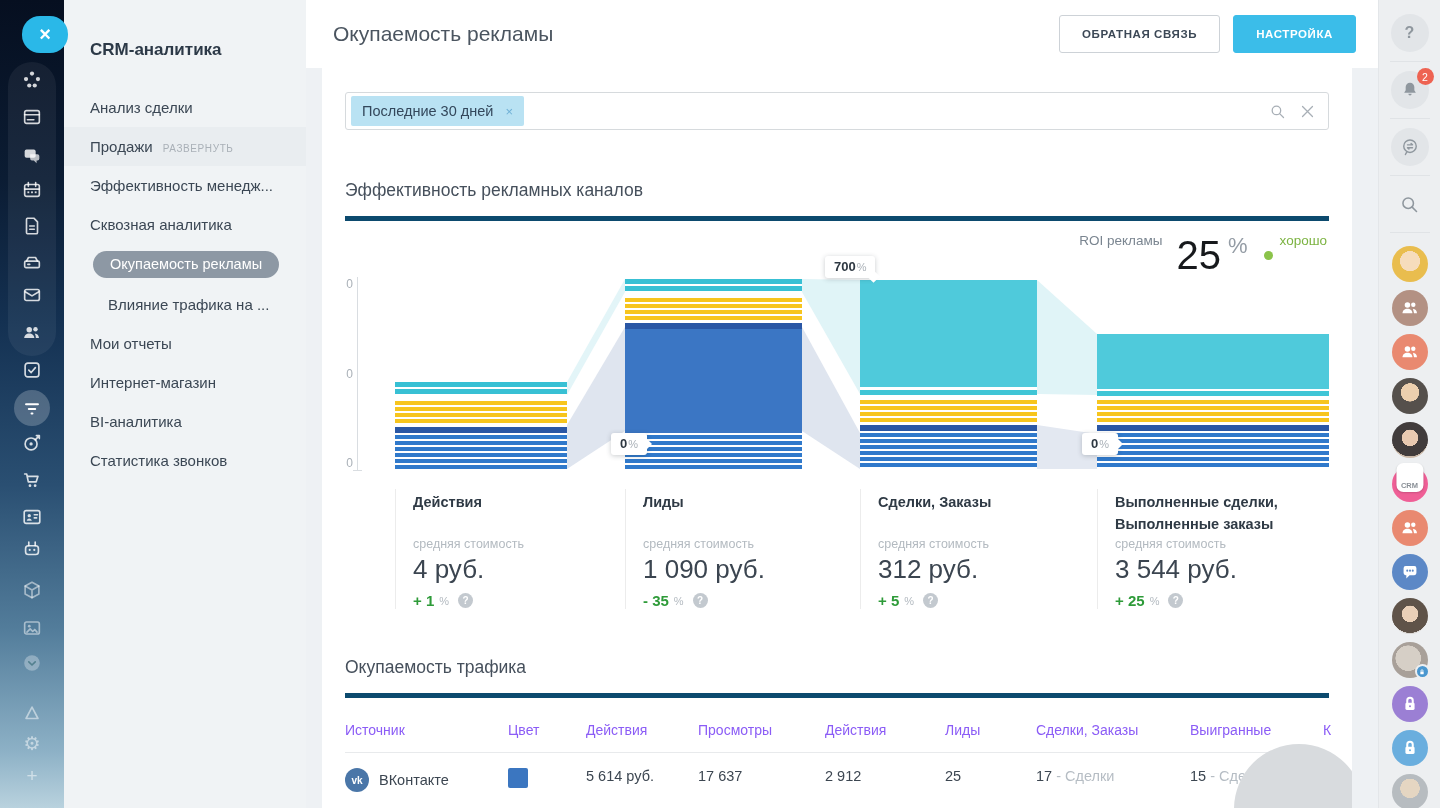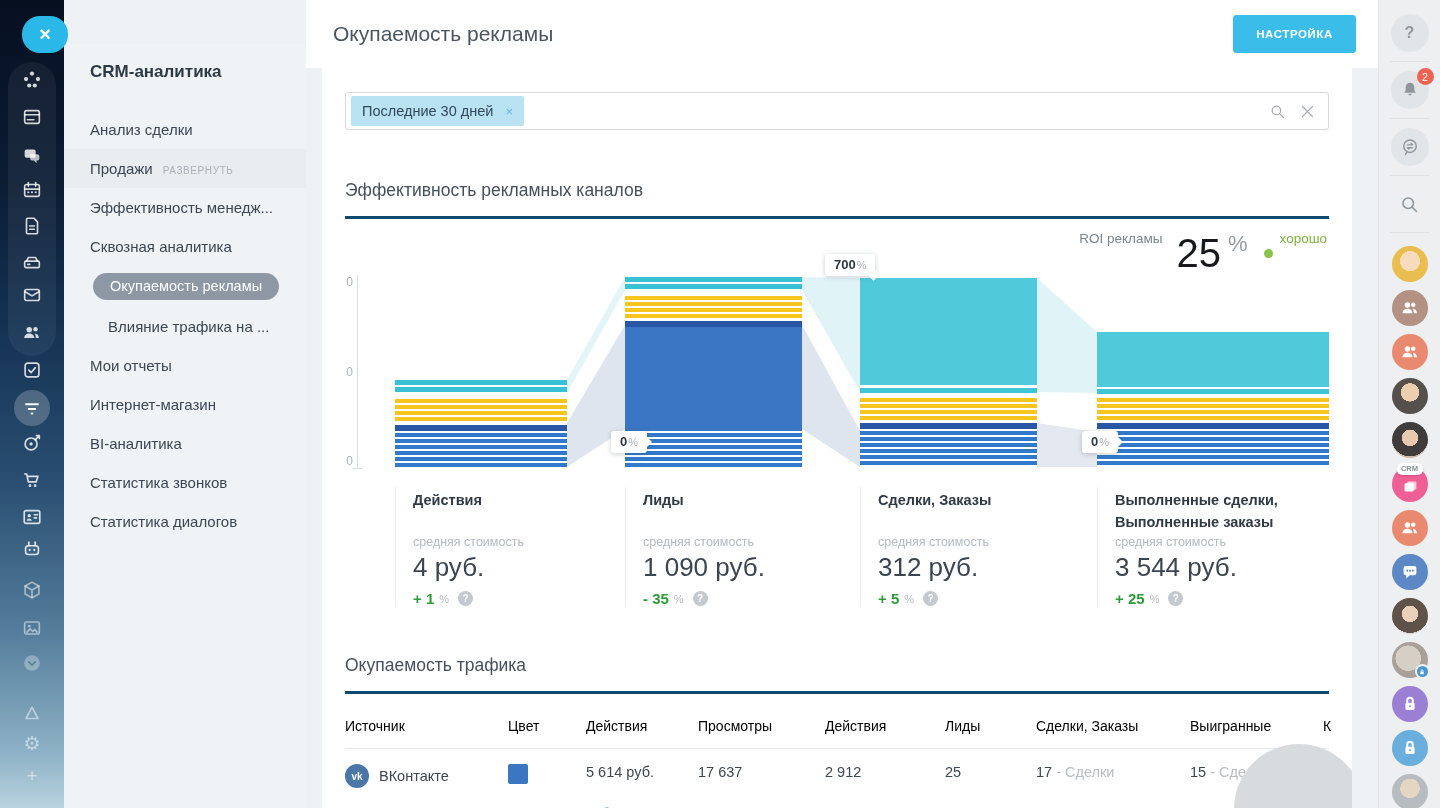--- a/index.html
+++ b/index.html
@@ -15,21 +15,21 @@
   .close-btn { position:absolute; left:22px; top:16px; width:46px; height:37px; border-radius:18px; background:#2ab8e8; color:#fff;
     display:flex; align-items:center; justify-content:center; font-size:20px; font-weight:bold; z-index:6; cursor:pointer; }
   .ricon { position:absolute; left:50%; transform:translateX(-50%); width:36px; height:36px; display:flex; align-items:center; justify-content:center;
     color:rgba(255,255,255,.82); }
   .ricon svg { width:22px; height:22px; stroke:currentColor; fill:none; stroke-width:1.8; stroke-linecap:round; stroke-linejoin:round; }
   .ricon.dim { color:rgba(255,255,255,.5); }
   .ricon.active { background:rgba(255,255,255,.22); border-radius:50%; color:#fff; }
   .ricon .glyph { font-size:19px; line-height:1; }
 
   
-  .menu { width:242px; flex:0 0 242px; background:#f0f3f5; padding-top:18px;margin-top:44px; }
+  .menu { width:242px; flex:0 0 242px; background:#f0f3f5; padding-top:40px; }
   .menu-title { font-size:17px; font-weight:bold; color:#2c3947; margin-left:26px; }
   .menu-list { margin-top:28px; }
   .mitem { padding:11px 10px 11px 26px; font-size:15px; color:#3b4754; cursor:pointer; }
   .mitem.hl { background:#e9edf0; }
   .mitem .suffix { font-size:10px; color:#a9b0b7; letter-spacing:.6px; margin-left:10px; }
   .mitem.sub { padding-left:44px; }
   .pill-wrap { padding:7px 0 7px 29px; }
   .pill { display:inline-block; background:#8d98a4; color:#fff; font-size:14.5px; padding:5px 17px 6px; border-radius:15px; cursor:pointer; }
 
   
@@ -42,21 +42,21 @@
 
   .card { position:absolute; top:68px; left:16px; right:26px; height:740px; background:#fff; padding:0 23px; overflow:hidden; }
 
   .filter { margin-top:24px; height:38px; border:1px solid #d6dadd; border-radius:3px; display:flex; align-items:center; padding:0 12px 0 5px; }
   .tag { background:#b9e2f3; color:#33475b; font-size:14.5px; padding:7px 11px; border-radius:2px; display:flex; align-items:center; cursor:pointer; }
   .tag .x { color:#6fb0d6; margin-left:12px; font-size:13px; }
   .filter .spacer { flex:1 1 auto; }
   .ficon { color:#a8afb6; display:flex; align-items:center; margin-left:13px; cursor:pointer; }
   .ficon svg { width:17px; height:17px; stroke:currentColor; fill:none; stroke-width:1.8; stroke-linecap:round; }
 
-  .sec-title { margin-top:50px; font-size:17.5px; color:#46505c; padding-bottom:15px; border-bottom:3px solid #0c4a6e; }
+  .sec-title { margin-top:50px; font-size:17.5px; color:#46505c; padding-bottom:15px; border-bottom:5px solid #0c4a6e; }
   .sec-title.second { margin-top:22px; }
 
   
   .chart { position:relative; margin-top:26px; height:238px; }
   .connectors { position:absolute; left:0; top:0; }
   .axis { position:absolute; left:12px; top:30px; width:1px; height:194px; background:#d9dde1; }
   .axis:after { content:""; position:absolute; left:-4px; bottom:0; width:9px; height:1px; background:#d9dde1; }
   .ytick { position:absolute; left:-6px; width:14px; text-align:right; font-size:12px; color:#aab1b8; }
   .col { position:absolute; }
   .seg { width:100%; }
@@ -86,21 +86,21 @@
   .stat-value { font-size:26px; color:#3b4550; margin-top:3px; }
   .stat-change { margin-top:7px; display:flex; align-items:center; }
   .chg { font-size:15px; font-weight:bold; color:#2e9b39; }
   .chg-pct { font-size:11px; color:#b3bac0; margin-left:5px; }
   .qmark { width:15px; height:15px; border-radius:50%; background:#c3c9cf; color:#fff; font-size:10px; font-weight:bold;
     display:inline-flex; align-items:center; justify-content:center; margin-left:9px; }
 
   
   .ttable { width:100%; }
   .thead, .trow { display:grid; grid-template-columns:156px 85px 112px 127px 120px 91px 154px 133px 60px; align-items:start; }
-  .thead { padding:24px 0 14px; border-bottom:1px solid #e8eaec; font-size:14px; color:#000000; }
+  .thead { padding:24px 0 14px; border-bottom:1px solid #e8eaec; font-size:14px; color:#8b5cf6; }
   .trow { padding:15px 0; font-size:14.5px; color:#3c4651; }
   .src { display:flex; align-items:center; }
   .vk { width:24px; height:24px; border-radius:50%; background:#4a76a8; color:#fff; font-size:10px; font-weight:bold;
     display:flex; align-items:center; justify-content:center; margin-right:10px; }
   .colorsq { width:20px; height:20px; border-radius:2px; background:#3b76c0; margin-left:7px; }
   .addlink { display:inline-block; margin-top:25px; font-size:13.5px; color:#8fb4d4; border-bottom:1px dashed #b9d2e6; cursor:pointer; }
   .gray-note { color:#b6bdc4; }
   .widget-circle { position:absolute; right:-12px; bottom:-66px; width:130px; height:130px; border-radius:50%; background:#d8dbde; }
 
   
@@ -109,21 +109,21 @@
   .rbtn svg { width:20px; height:20px; }
   .rbtn .q { font-size:16px; font-weight:bold; }
   .badge { position:absolute; top:-3px; right:-5px; min-width:17px; height:17px; border-radius:9px; background:#ee6352; color:#fff; font-size:10.5px;
     display:flex; align-items:center; justify-content:center; padding:0 4px; }
   .rsep { width:40px; height:1px; background:#e0e3e6; margin:9px 0; flex:0 0 auto; }
   .rplain { width:38px; height:38px; display:flex; align-items:center; justify-content:center; color:#8f979e; flex:0 0 auto; cursor:pointer; }
   .rplain svg { width:21px; height:21px; stroke:currentColor; fill:none; stroke-width:1.8; stroke-linecap:round; }
   .avatar { width:36px; height:36px; border-radius:50%; margin:4px 0; flex:0 0 auto; position:relative; display:flex; align-items:center; justify-content:center; cursor:pointer; }
   .avatar svg { width:22px; height:22px; }
   .crm-badge { position:absolute; top:-3px; left:50%; transform:translateX(-50%); background:#fff; color:#8a9097; font-size:7.5px; font-weight:bold;
-    padding:1px 5px 2px; border-radius:7px; box-shadow:0 1px 2px rgba(0,0,0,.15); }
+    padding:18px 5px 2px; border-radius:7px; box-shadow:0 1px 2px rgba(0,0,0,.15); }
   .lock-badge { position:absolute; right:-2px; bottom:-1px; width:15px; height:15px; border-radius:50%; background:#4a97cf; border:2px solid #edeff1;
     display:flex; align-items:center; justify-content:center; }
   .lock-badge svg { width:8px; height:8px; }
 </style>
 </head>
 <body>
 
 <div class="app">
 
   <div class="rail">
@@ -279,27 +279,27 @@
       <div class="mitem"><span>Эффективность менедж...</span></div>
       <div class="mitem"><span>Сквозная аналитика</span></div>
       <div class="pill-wrap">
         <span class="pill">Окупаемость рекламы</span>
       </div>
       <div class="mitem sub"><span>Влияние трафика на ...</span></div>
       <div class="mitem"><span>Мои отчеты</span></div>
       <div class="mitem"><span>Интернет-магазин</span></div>
       <div class="mitem"><span>BI-аналитика</span></div>
       <div class="mitem"><span>Статистика звонков</span></div>
-      <div class="mitem"><span>Статистика диалогов</span></div>
     </div>
   </div>
 
   <div class="main">
     <div class="topbar">
       <div class="page-title">Окупаемость рекламы</div>
+      <div class="btn ghost">ОБРАТНАЯ СВЯЗЬ</div>
       <div class="btn primary">НАСТРОЙКА</div>
     </div>
 
     <div class="card">
 
       <div class="filter">
         <div class="tag">
           <span>Последние 30 дней</span>
           <span class="x">×</span>
         </div>

